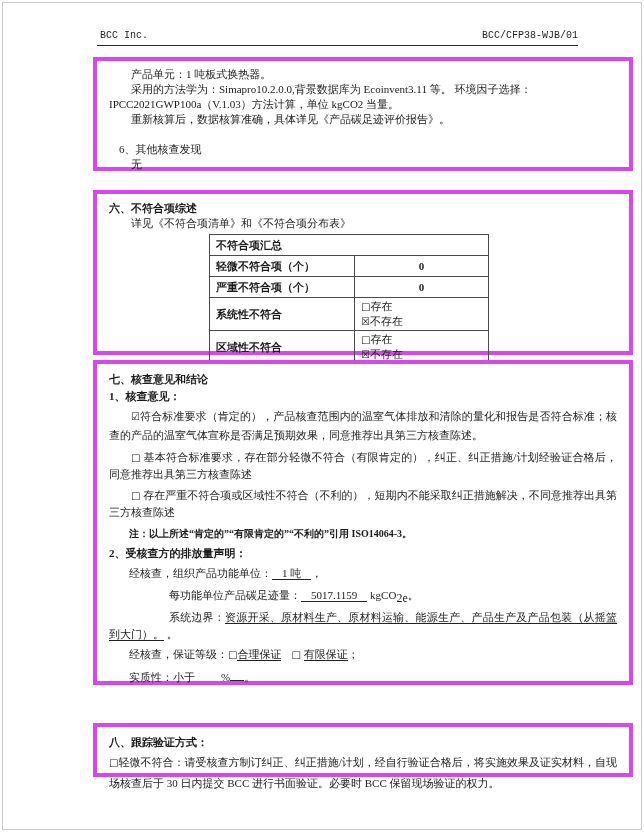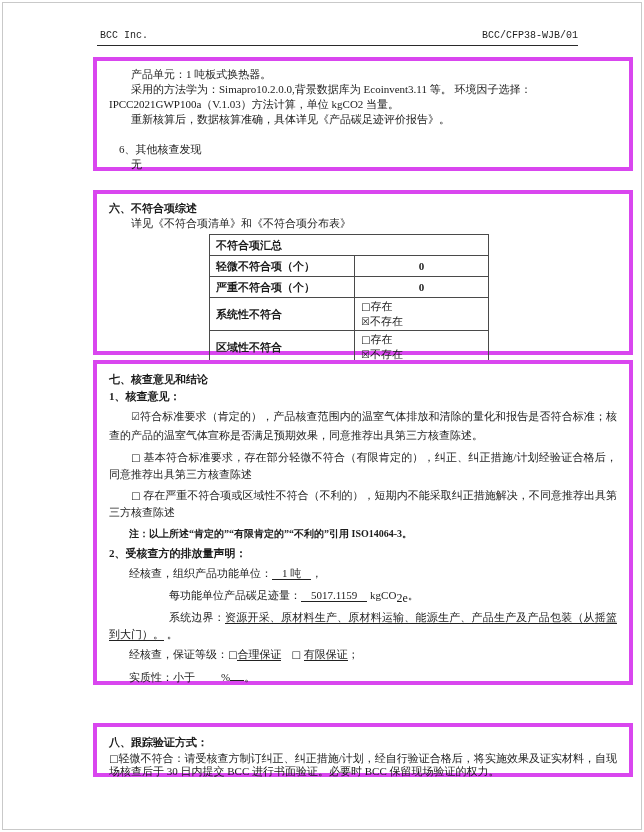--- a/index.html
+++ b/index.html
@@ -44,21 +44,21 @@
   .ind20{padding-left:20px;}
   .ti60{text-indent:60px;text-align:justify;}
   .u{border-bottom:1px solid #222;}
   .upad{border-bottom:1px solid #222;padding:0 10px;}
   .ublank{display:inline-block;border-bottom:1px solid #222;width:14px;height:11px;}
   .sp6{display:inline-block;width:26px;}
   .gap{margin-left:10px;}
   sub{font-size:12px;}
   .cb{font-family:"DejaVu Sans", sans-serif;font-size:10px;}
   
-  #box8 p{margin:2px 0 0 0;text-align:justify;line-height:12px;}
+  #box8 p{margin:2px 0 0 0;text-align:justify;line-height:20px;}
   #box8 .ttl{line-height:16px;}
 </style>
 </head>
 <body>
 
 <div class="page-edge"></div>
 
 <div class="hdr">
   <span class="co">BCC Inc.</span>
   <span class="code">BCC/CFP38-WJB/01</span>

